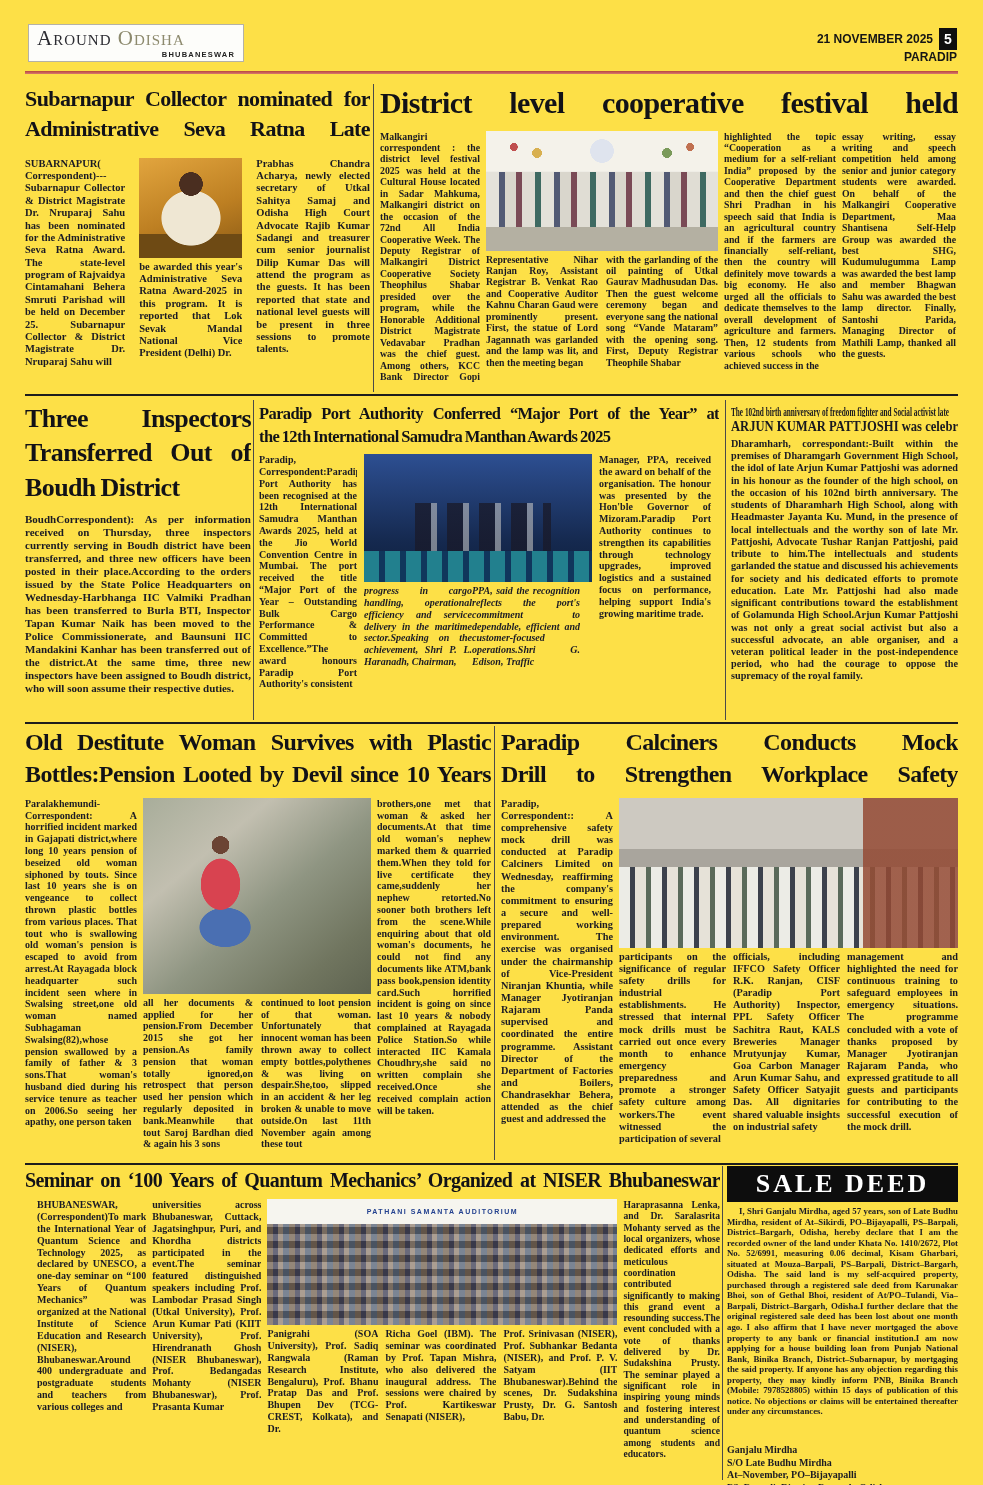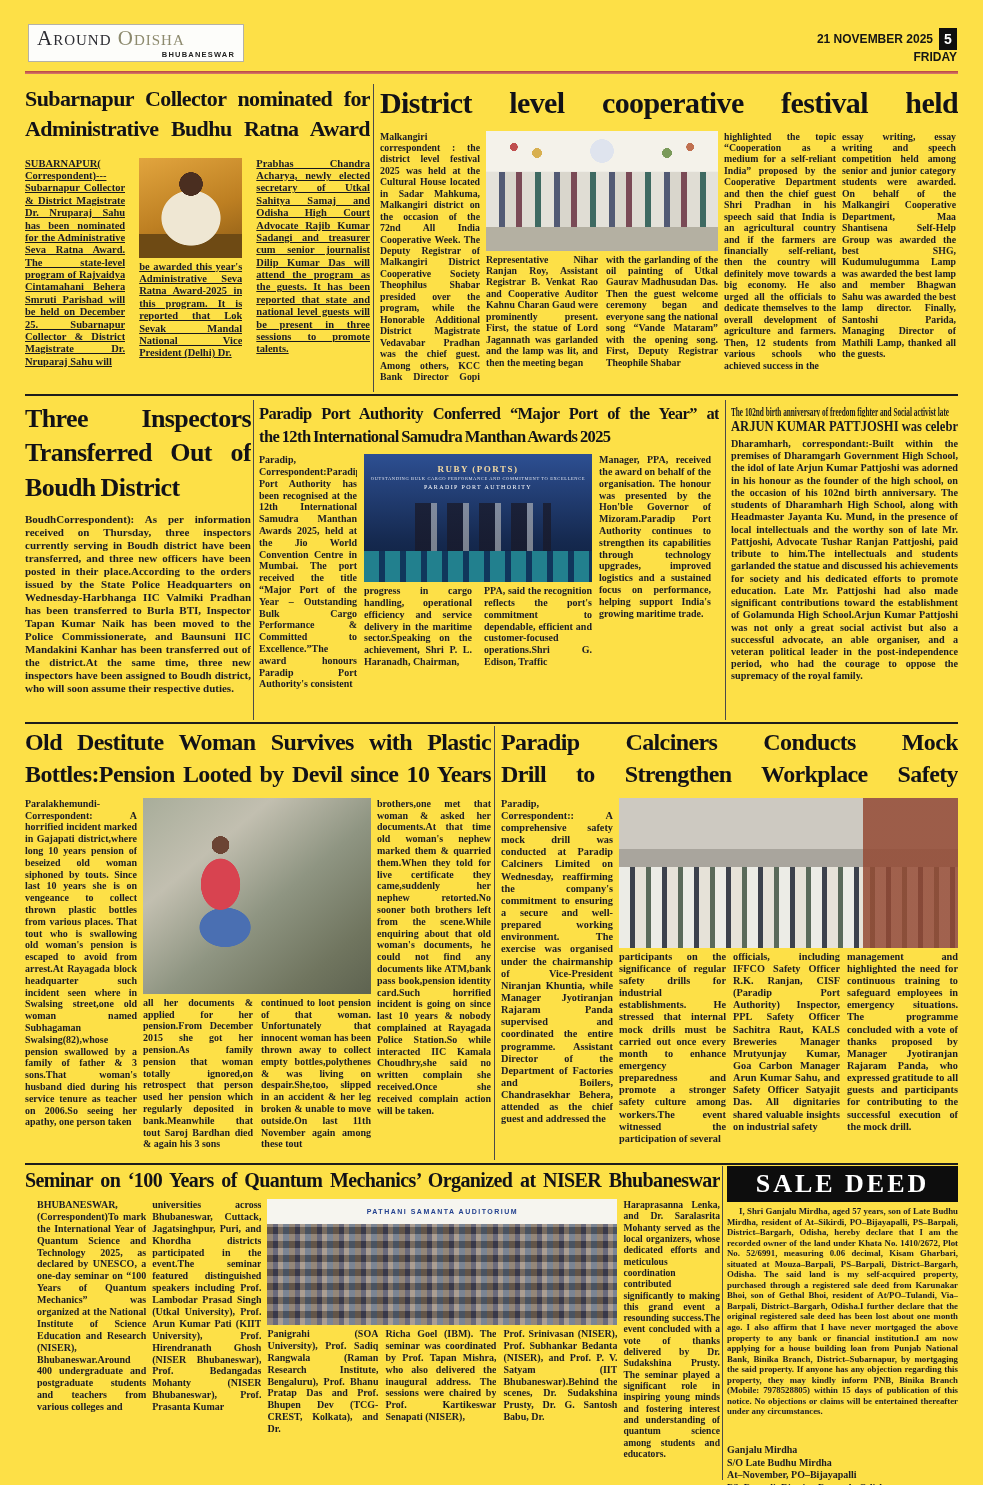--- a/index.html
+++ b/index.html
@@ -81,36 +81,36 @@
 <body>
 
 <div class="page">
 
   <div class="abs logo-box" style="left:28px;top:24px;width:198px;">
     <div class="brand"><span>Around </span><span class="accent">Odisha</span></div>
     <div class="city">BHUBANESWAR</div>
   </div>
   <div class="abs date-line" style="right:50px;top:32px;font-size:12px;">21 NOVEMBER 2025</div>
   <div class="abs pagebox" style="right:26px;top:28px;">5</div>
-  <div class="abs date-line" style="right:26px;top:50px;font-size:12px;">FRIDAY</div>
+  <div class="abs date-line" style="right:26px;top:50px;font-size:12px;">PARADIP</div>
   <div class="abs redline" style="left:25px;width:933px;top:71px;height:3px;"></div>
 
   <div class="abs rule-h" style="left:25px;width:933px;top:394px;"></div>
   <div class="abs rule-h" style="left:25px;width:933px;top:722px;"></div>
   <div class="abs rule-h" style="left:25px;width:933px;top:1163px;"></div>
   <div class="abs rule-v" style="left:373px;top:84px;height:308px;"></div>
   <div class="abs rule-v" style="left:253px;top:400px;height:320px;"></div>
   <div class="abs rule-v" style="left:725px;top:400px;height:320px;"></div>
   <div class="abs rule-v" style="left:494px;top:726px;height:434px;"></div>
   <div class="abs rule-v" style="left:722px;top:1166px;height:314px;"></div>
 
   <div class="abs" style="left:25px;top:84px;width:345px;height:308px;">
     <div class="hl" style="font-size:22px;line-height:1.38;">Subarnapur Collector nominated for</div>
-    <div class="hl" style="font-size:22px;line-height:1.38;margin-bottom:13px;">Administrative Budhu Ratna Award</div>
-    <div style="display:flex;gap:14px;text-decoration:underline;">
+    <div class="hl" style="font-size:22px;line-height:1.38;margin-bottom:13px;">Administrative Seva Ratna Late</div>
+    <div style="display:flex;gap:14px;">
       <div class="bt" style="width:104px;height:220px;font-size:10.5px;line-height:1.18;">SUBARNAPUR( Correspondent)--- Subarnapur Collector &amp; District Magistrate Dr. Nruparaj Sahu has been nominated for the Administrative Seva Ratna Award. The state-level program of Rajvaidya Cintamahani Behera Smruti Parishad will be held on December 25. Subarnapur Collector &amp; District Magistrate Dr. Nruparaj Sahu will</div>
       <div style="width:107px;display:flex;flex-direction:column;">
         <div class="photo ph-collector" style="height:100px;margin-bottom:3px;"></div>
         <div class="bt" style="flex:1;font-size:10.5px;line-height:1.18;">be awarded this year's Administrative Seva Ratna Award-2025 in this program. It is reported that Lok Sevak Mandal National Vice President (Delhi) Dr.</div>
       </div>
       <div class="bt" style="width:118px;height:220px;font-size:10.5px;line-height:1.18;">Prabhas Chandra Acharya, newly elected secretary of Utkal Sahitya Samaj and Odisha High Court Advocate Rajib Kumar Sadangi and treasurer cum senior journalist Dilip Kumar Das will attend the program as the guests. It has been reported that state and national level guests will be present in three sessions to promote talents.</div>
     </div>
   </div>
 
   <div class="abs" style="left:380px;top:84px;width:578px;height:308px;">
@@ -138,29 +138,24 @@
     <div class="bt" style="height:198px;font-size:11px;line-height:1.18;">BoudhCorrespondent): As per information received on Thursday, three inspectors currently serving in Boudh district have been transferred, and three new officers have been posted in their place.According to the orders issued by the State Police Headquarters on Wednesday-Harbhanga IIC Valmiki Pradhan has been transferred to Burla BTI, Inspector Tapan Kumar Naik has been moved to the Police Commissionerate, and Baunsuni IIC Mandakini Kanhar has been transferred out of the district.At the same time, three new inspectors have been assigned to Boudh district, who will soon assume their respective duties.</div>
   </div>
 
   <div class="abs" style="left:259px;top:402px;width:460px;height:316px;">
     <div class="hl" style="font-size:16.5px;line-height:1.4;">Paradip Port Authority Conferred “Major Port of the Year” at</div>
     <div class="hl" style="font-size:16.5px;line-height:1.4;text-align-last:left;margin-bottom:6px;">the 12th International Samudra Manthan Awards 2025</div>
     <div style="display:flex;gap:7px;">
       <div class="bt" style="width:98px;height:262px;font-size:10px;line-height:1.18;">Paradip, Correspondent:Paradip Port Authority has been recognised at the 12th International Samudra Manthan Awards 2025, held at the Jio World Convention Centre in Mumbai. The port received the title “Major Port of the Year – Outstanding Bulk Cargo Performance &amp; Committed to Excellence.”The award honours Paradip Port Authority's consistent</div>
       <div style="width:228px;">
         <div class="photo ph-port" style="height:128px;margin-bottom:3px;">
-          <div class="port-text">
-            <div class="port-title">RUBY (PORTS)</div>
-            <div class="port-sub">OUTSTANDING BULK CARGO PERFORMANCE AND COMMITMENT TO EXCELLENCE</div>
-            <div class="port-org">PARADIP PORT AUTHORITY</div>
-          </div>
           <div class="port-people"></div>
           <div class="port-chairs"></div>
         </div>
-        <div style="display:flex;gap:12px;">
+        <div style="display:flex;font-style:italic;">
           <div class="bt" style="width:108px;height:128px;font-size:10px;line-height:1.18;">progress in cargo handling, operational efficiency and service delivery in the maritime sector.Speaking on the achievement, Shri P. L. Haranadh, Chairman,</div>
           <div class="bt" style="width:108px;height:128px;font-size:10px;line-height:1.18;">PPA, said the recognition reflects the port's commitment to dependable, efficient and customer-focused operations.Shri G. Edison, Traffic</div>
         </div>
       </div>
       <div class="bt" style="width:112px;height:262px;font-size:10px;line-height:1.18;">Manager, PPA, received the award on behalf of the organisation. The honour was presented by the Hon'ble Governor of Mizoram.Paradip Port Authority continues to strengthen its capabilities through technology upgrades, improved logistics and a sustained focus on performance, helping support India's growing maritime trade.</div>
     </div>
   </div>
 
   <div class="abs" style="left:731px;top:402px;width:227px;height:316px;">
     <div class="kicker-wrap"><span class="kicker">The 102nd birth anniversary of freedom fighter and Social activist late</span></div>

